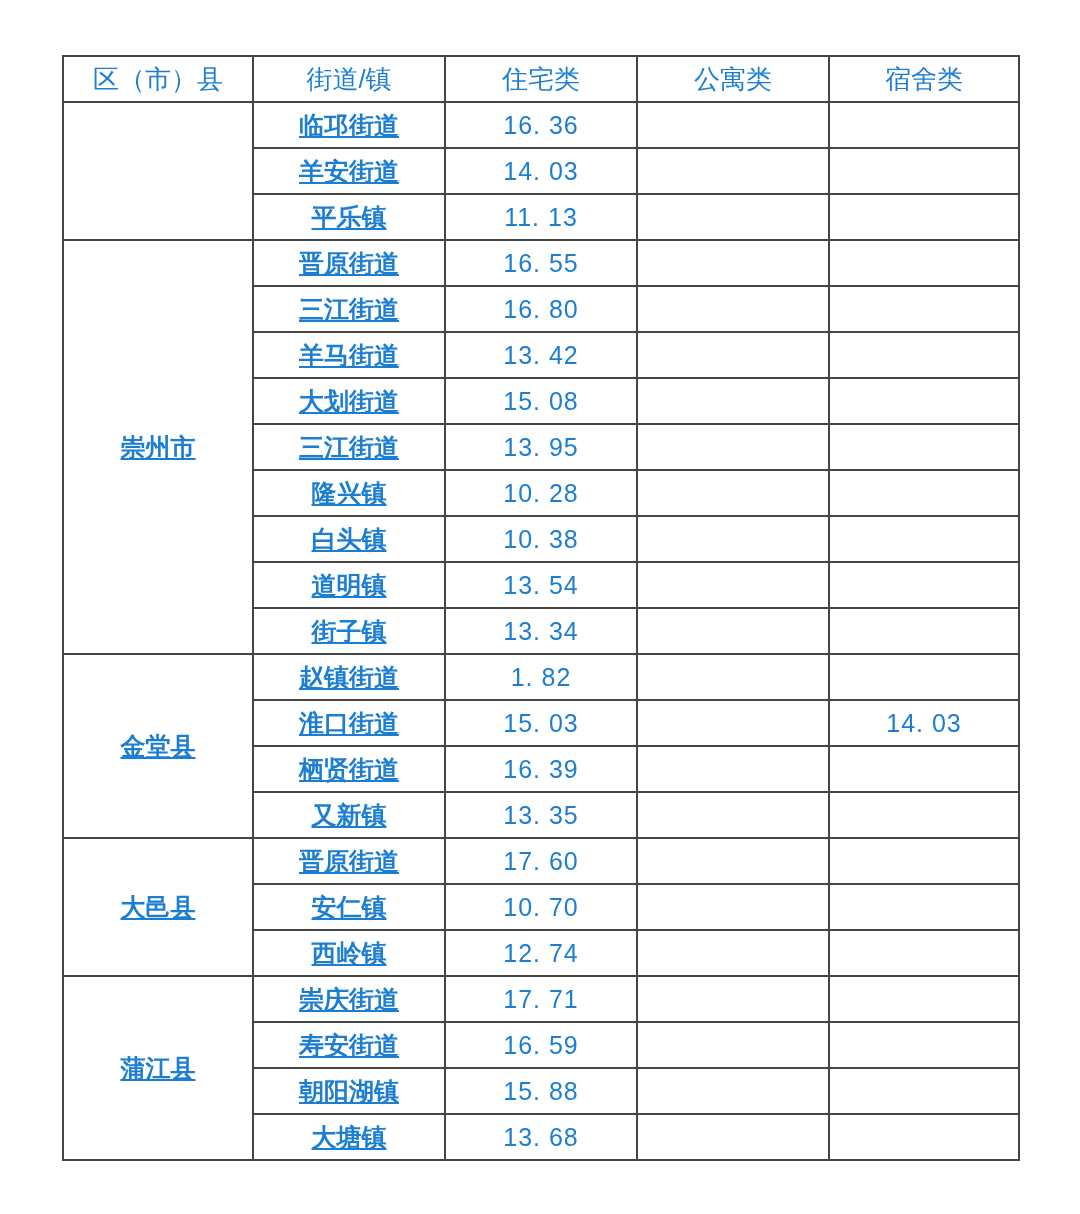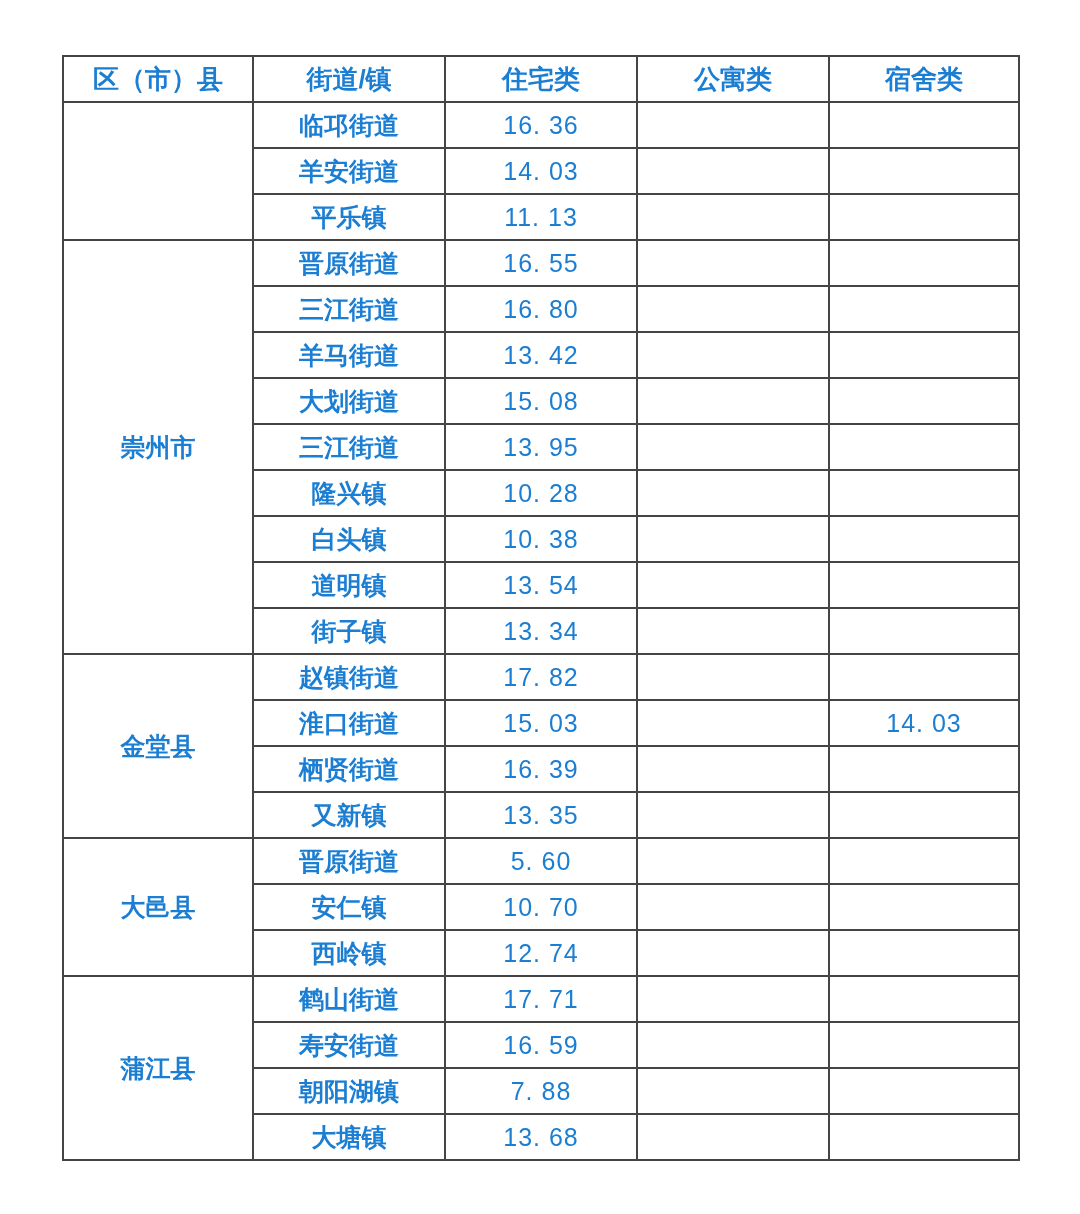--- a/index.html
+++ b/index.html
@@ -25,30 +25,31 @@
     border: 2px solid #454545;
     text-align: center;
     vertical-align: middle;
     padding: 0;
     overflow: hidden;
     white-space: nowrap;
   }
   table.price-table th {
     height: 44px;
     font-size: 26px;
-    font-weight: bold;
+    font-weight: normal;
     color: #1b7ed2;
   }
   table.price-table td {
     height: 44px;
     font-size: 25px;
     color: #1b7ed2;
   }
   td.district-cell, td.street-cell {
     font-weight: bold;
+    text-decoration: underline;
   }
   td.num-cell {
     font-weight: normal;
     font-size: 24px;
     letter-spacing: 1px;
   }
 </style>
 </head>
 <body>
 
@@ -141,21 +142,21 @@
         </tr>
         <tr>
           <td class="street-cell">街子镇</td>
           <td class="residential-cell num-cell">13. 34</td>
           <td class="apartment-cell num-cell"></td>
           <td class="dormitory-cell num-cell"></td>
         </tr>
         <tr>
           <td class="district-cell" rowspan="4">金堂县</td>
           <td class="street-cell">赵镇街道</td>
-          <td class="residential-cell num-cell">17. 82</td>
+          <td class="residential-cell num-cell">1. 82</td>
           <td class="apartment-cell num-cell"></td>
           <td class="dormitory-cell num-cell"></td>
         </tr>
         <tr>
           <td class="street-cell">淮口街道</td>
           <td class="residential-cell num-cell">15. 03</td>
           <td class="apartment-cell num-cell"></td>
           <td class="dormitory-cell num-cell">14. 03</td>
         </tr>
         <tr>
@@ -166,52 +167,52 @@
         </tr>
         <tr>
           <td class="street-cell">又新镇</td>
           <td class="residential-cell num-cell">13. 35</td>
           <td class="apartment-cell num-cell"></td>
           <td class="dormitory-cell num-cell"></td>
         </tr>
         <tr>
           <td class="district-cell" rowspan="3">大邑县</td>
           <td class="street-cell">晋原街道</td>
-          <td class="residential-cell num-cell">5. 60</td>
+          <td class="residential-cell num-cell">17. 60</td>
           <td class="apartment-cell num-cell"></td>
           <td class="dormitory-cell num-cell"></td>
         </tr>
         <tr>
           <td class="street-cell">安仁镇</td>
           <td class="residential-cell num-cell">10. 70</td>
           <td class="apartment-cell num-cell"></td>
           <td class="dormitory-cell num-cell"></td>
         </tr>
         <tr>
           <td class="street-cell">西岭镇</td>
           <td class="residential-cell num-cell">12. 74</td>
           <td class="apartment-cell num-cell"></td>
           <td class="dormitory-cell num-cell"></td>
         </tr>
         <tr>
           <td class="district-cell" rowspan="4">蒲江县</td>
-          <td class="street-cell">鹤山街道</td>
+          <td class="street-cell">崇庆街道</td>
           <td class="residential-cell num-cell">17. 71</td>
           <td class="apartment-cell num-cell"></td>
           <td class="dormitory-cell num-cell"></td>
         </tr>
         <tr>
           <td class="street-cell">寿安街道</td>
           <td class="residential-cell num-cell">16. 59</td>
           <td class="apartment-cell num-cell"></td>
           <td class="dormitory-cell num-cell"></td>
         </tr>
         <tr>
           <td class="street-cell">朝阳湖镇</td>
-          <td class="residential-cell num-cell">7. 88</td>
+          <td class="residential-cell num-cell">15. 88</td>
           <td class="apartment-cell num-cell"></td>
           <td class="dormitory-cell num-cell"></td>
         </tr>
         <tr>
           <td class="street-cell">大塘镇</td>
           <td class="residential-cell num-cell">13. 68</td>
           <td class="apartment-cell num-cell"></td>
           <td class="dormitory-cell num-cell"></td>
         </tr>
       </tbody>

